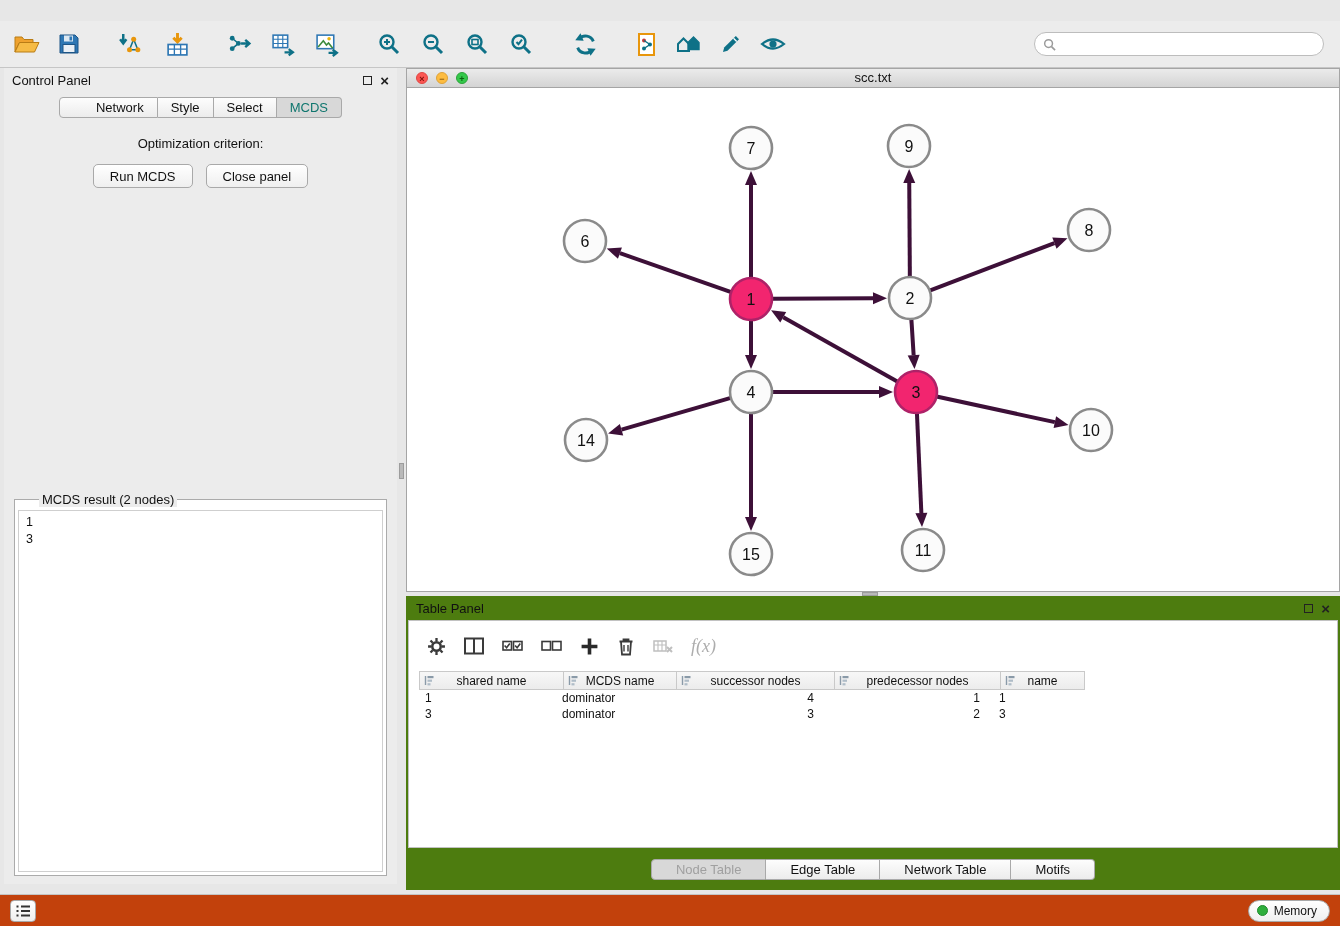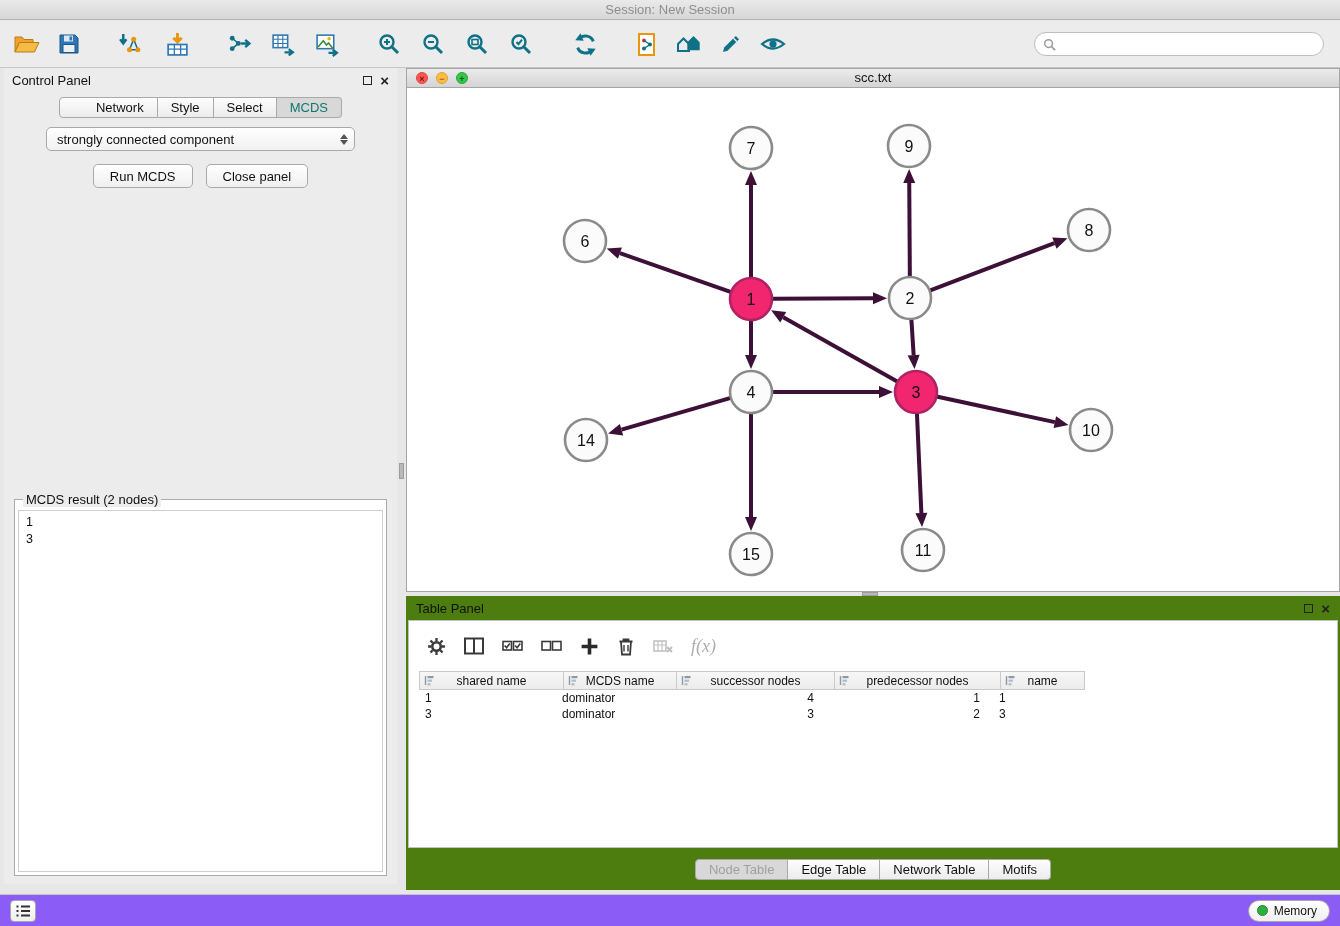--- a/index.html
+++ b/index.html
@@ -42,21 +42,21 @@
   .dropdown .dd-value { flex:1; color:#111; }
   .dd-arrows { display:flex; flex-direction:column; align-items:center; gap:1px; padding-right:2px; }
   .dd-arrows i { display:block; width:0; height:0; border-left:4px solid transparent; border-right:4px solid transparent; }
   .dd-up { border-bottom:5px solid #555; }
   .dd-down { border-top:5px solid #555; }
   .btn-row { display:flex; justify-content:center; gap:13px; margin-top:13px; }
   .pushbtn { height:24px; padding:0 16px; font-size:13px; font-family:"Liberation Sans",sans-serif;
     background:linear-gradient(#FFFFFF,#EFEFEF); border:1px solid #A9A9A9; border-radius:5px; color:#111; }
   .result-fieldset { position:absolute; left:10px; top:424px; width:373px; height:384px;
     border:1px solid #ABABAB; background:#fff; padding:3px; }
-  .result-fieldset legend { font-size:13px; color:#111; margin-left:5px; padding:0 3px; background:#ECECEC; }
+  .result-fieldset legend { font-size:13px; color:#111; margin-left:21px; padding:0 3px; background:#ECECEC; }
   .result-area { width:100%; height:100%; background:#fff; border:1px solid #CFCFCF; overflow:hidden;
     font-size:12.5px; line-height:17px; padding:3px 7px; color:#111; }
 
   
   .v-split-handle { position:absolute; left:399px; top:463px; width:5px; height:16px; background:#B9B9B9; border:1px solid #9C9C9C; }
   .h-split-handle { position:absolute; left:862px; top:592px; width:16px; height:4px; background:#B9B9B9; border:1px solid #9C9C9C; }
 
   
   .net-window { position:absolute; left:406px; top:68px; width:934px; height:524px;
     background:#fff; border:1px solid #A5A5A5; }
@@ -79,43 +79,40 @@
   .grid-area { margin-left:10px; }
   .thead { display:flex; height:19px; }
   .th { position:relative; background:linear-gradient(#F7F7F7,#ECECEC); border:1px solid #C9C9C9; border-left-width:0;
     font-size:12px; color:#111; display:flex; align-items:center; justify-content:center; }
   .th:first-child { border-left-width:1px; }
   .th .sort-wrap { position:absolute; left:4px; top:3px; }
   .tr { display:flex; height:16px; }
   .td { font-size:12px; color:#111; padding:1px 6px 0 6px; overflow:hidden; white-space:nowrap; }
   .td.right { text-align:right; padding-right:13px; }
   .tp-tabs { position:absolute; left:0; right:0; bottom:0; height:42px; display:flex; align-items:center; justify-content:center; }
-  .seg { height:21px; line-height:19px; padding:0 13px; font-size:13px; color:#111;
+  .seg { height:21px; line-height:19px; padding:0 24px; font-size:13px; color:#111;
     background:linear-gradient(#FDFDFD,#ECECEC); border:1px solid #A9A9A9; border-left-width:0; }
   .seg:first-child { border-left-width:1px; border-radius:4px 0 0 4px; }
   .seg:last-child { border-radius:0 4px 4px 0; }
   .seg.active { background:#D8D8D8; color:#A0A0A0; }
 
   
-  .statusbar { position:absolute; left:0; right:0; bottom:0; height:32px; background:#8b5cf6;
+  .statusbar { position:absolute; left:0; right:0; bottom:0; height:32px; background:#c2410c;
     border-top:1px solid #C4C4C4; display:flex; align-items:center; padding:0 10px; }
   .list-btn { width:26px; height:22px; background:linear-gradient(#FFFFFF,#EFEFEF); border:1px solid #A9A9A9;
     border-radius:4px; display:flex; align-items:center; justify-content:center; }
   .memory-btn { margin-left:auto; height:22px; padding:0 12px 0 8px; background:linear-gradient(#FFFFFF,#EFEFEF);
     border:1px solid #A9A9A9; border-radius:11px; display:flex; align-items:center; gap:6px; font-size:12px; color:#111; }
   .mem-dot { width:11px; height:11px; border-radius:50%; background:#2EAE3C; border:1px solid #1F8A2C; }
 </style>
 </head>
 <body>
 
 <div class="app">
 
-  <div class="titlebar">
-    <span>Session: New Session</span>
-  </div>
 
   <div class="toolbar">
     <div class="tbtn">
       <svg width="26" height="22" viewBox="0 0 26 22">
         <path d="M1 4 h7 l2 2.5 h9 v3.5 H5 L1 19 Z" fill="#EFA22E" stroke="#B97C15" stroke-width="1"></path>
         <path d="M5.5 9.5 h19.5 l-4.5 9.5 H1 Z" fill="#F6BB45" stroke="#B97C15" stroke-width="1"></path>
       </svg>
     </div>
     <div class="tbtn" style="margin-left:8px">
       <svg width="22" height="22" viewBox="0 0 22 22">
@@ -244,27 +241,21 @@
         <span class="btn-float"></span>
         <span class="btn-closep">×</span>
       </span>
     </div>
     <div class="cp-tabs" id="cp-tabs">
         <div class="cp-tab">Network</div>
         <div class="cp-tab">Style</div>
         <div class="cp-tab">Select</div>
         <div class="cp-tab active">MCDS</div>
       </div>
-    <div class="dropdown">
-      <span class="dd-value">strongly connected component</span>
-      <span class="dd-arrows">
-          <i class="dd-up"></i>
-          <i class="dd-down"></i>
-        </span>
-    </div>
+    <div class="opt-label">Optimization criterion:</div>
     <div class="btn-row">
       <button class="pushbtn">Run MCDS</button>
       <button class="pushbtn">Close panel</button>
     </div>
     <fieldset class="result-fieldset">
       <legend>MCDS result (2 nodes)</legend>
       <div class="result-area" id="result-lines">
           <div>1</div>
           <div>3</div>
         </div>

